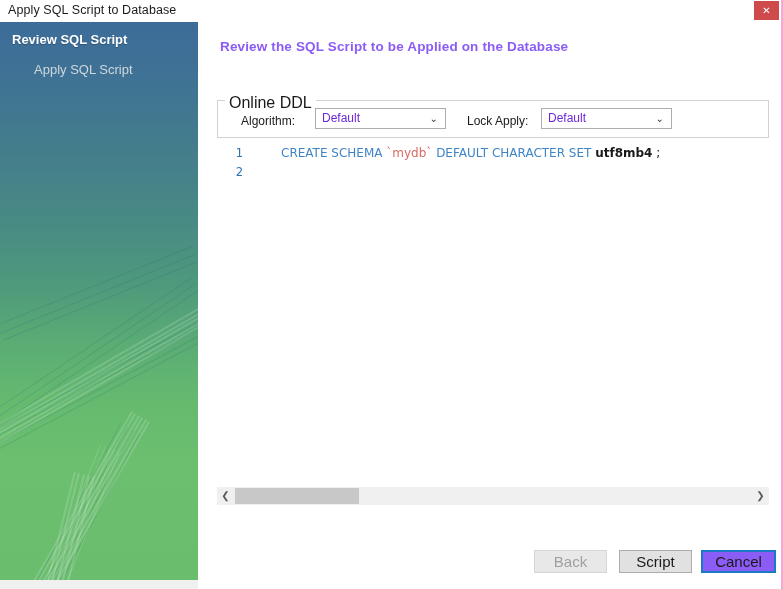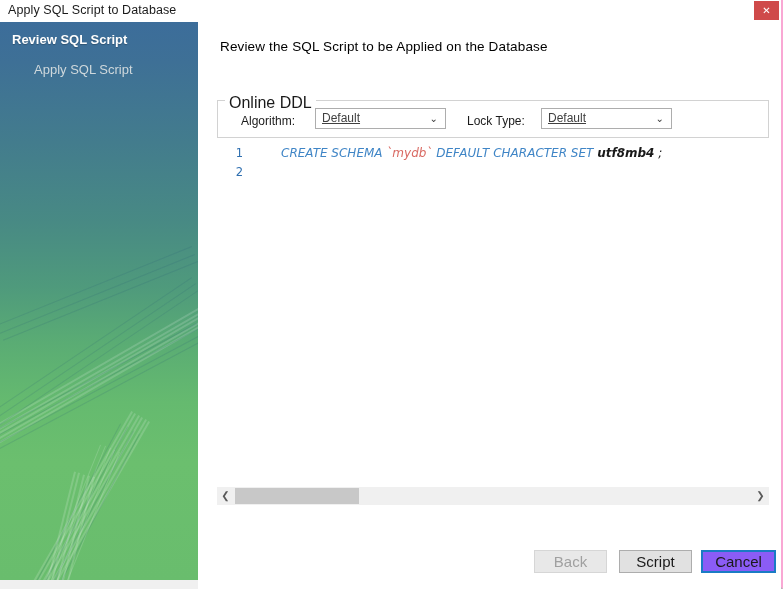--- a/index.html
+++ b/index.html
@@ -140,22 +140,22 @@
     width: 583px;
     height: 567px;
     background: #ffffff;
   }
 
   #page-heading {
     position: absolute;
     left: 22px;
     top: 17px;
     font-size: 13.5px;
-    font-weight: normal;
-    color: #000000;
+    font-weight: bold;
+    color: #8b5cf6;
     white-space: nowrap;
     letter-spacing: 0.15px;
   }
 
   
   #ddl-group {
     position: absolute;
     left: 19px;
     top: 78px;
     width: 552px;
@@ -191,23 +191,22 @@
     box-sizing: border-box;
     cursor: pointer;
   }
   #algorithm-combo { left: 117px; top: 86px; width: 131px; }
   #locktype-combo  { left: 343px; top: 86px; width: 131px; }
   .combo .combo-value {
     position: absolute;
     left: 6px;
     top: 2px;
     font-size: 12px;
-    color: #404040;
-    white-space: nowrap;
-    text-decoration: underline;
+    color: #6d28d9;
+    white-space: nowrap;
   }
   .combo .combo-arrow {
     position: absolute;
     right: 7px;
     top: 0;
     height: 19px;
     line-height: 19px;
     font-size: 10px;
     color: #3a3a3a;
   }
@@ -236,21 +235,20 @@
     text-align: right;
     font-size: 11.5px;
     color: #2f6fb0;
   }
   .code-line {
     position: absolute;
     left: 64px;
     top: 0;
     font-size: 12px;
     white-space: pre;
-    font-style: italic;
   }
   .tok-kw   { color: #3f85c6; }
   .tok-id   { color: #d96a63; }
   .tok-val  { color: #1a1a1a; font-weight: bold; }
   .tok-punc { color: #1a1a1a; }
 
   
   #hscroll {
     position: absolute;
     left: 19px;
@@ -385,21 +383,21 @@
 
     <div id="ddl-group"></div>
     <div id="ddl-group-label">Online DDL</div>
 
     <div class="field-label" id="algorithm-label">Algorithm:</div>
     <div class="combo" id="algorithm-combo">
       <span class="combo-value">Default</span>
       <span class="combo-arrow">⌄</span>
     </div>
 
-    <div class="field-label" id="locktype-label">Lock Type:</div>
+    <div class="field-label" id="locktype-label">Lock Apply:</div>
     <div class="combo" id="locktype-combo">
       <span class="combo-value">Default</span>
       <span class="combo-arrow">⌄</span>
     </div>
 
     <div id="sql-editor">
         <div class="code-row">
           <div class="gutter">1</div>
           <div class="code-line"><span class="tok-kw">CREATE SCHEMA </span><span class="tok-id">`mydb`</span><span class="tok-kw"> DEFAULT CHARACTER SET </span><span class="tok-val">utf8mb4</span><span class="tok-punc"> ;</span></div>
         </div>

